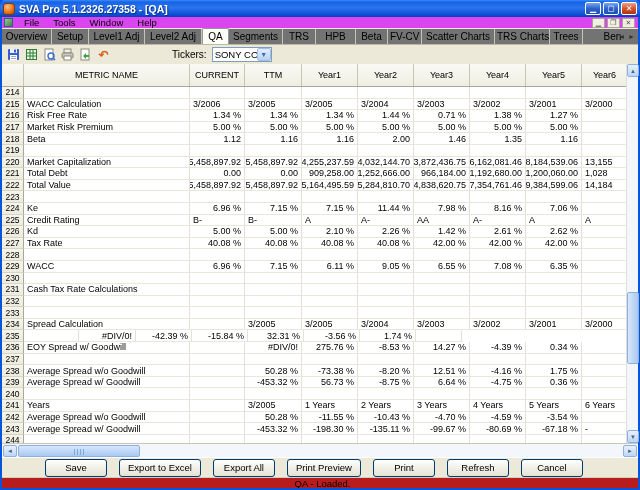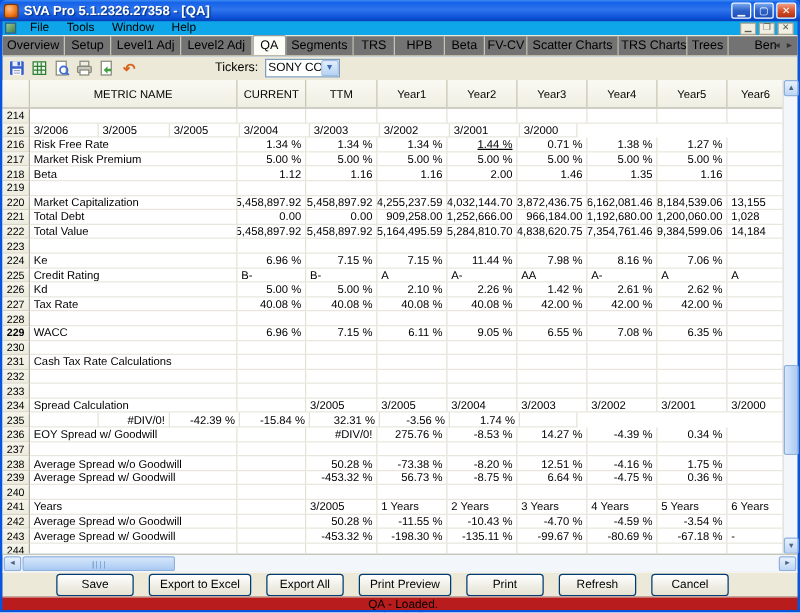--- a/index.html
+++ b/index.html
@@ -22,21 +22,21 @@
   .title-text { font-size:10.5px; font-weight:bold; text-shadow:1px 1px 1px #05307F;
     white-space:nowrap; flex:1 1 auto; }
   .tb-btns { display:flex; gap:2px; }
   .tb-btn { width:16px; height:13px; border-radius:2px; border:1px solid #fff;
     font-size:8px; line-height:11px; text-align:center; color:#fff;
     background:linear-gradient(180deg,#76A7F2,#2E62C8 50%,#1F4FB4); }
   .tb-btn.close { background:linear-gradient(180deg,#F0A088,#D9542C 50%,#B03010); }
   
   .menubar {
     position:absolute; left:2px; top:17px; width:636px; height:11px;
-    background:#0ea5e9; display:flex; align-items:center; font-size:9.5px; color:#000;
+    background:#d946ef; display:flex; align-items:center; font-size:9.5px; color:#000;
   }
   .mdi-icon { width:9px; height:9px; margin:0 4px 0 2px;
     background:linear-gradient(135deg,#9CC99C,#3E7F42); border:1px solid #2F5F86; }
   .menu-item { padding:0 7px; height:11px; line-height:11px; }
   .mdi-btns { margin-left:auto; display:flex; gap:2px; padding-right:3px; }
   .mdi-btn { width:13px; height:10px; border:1px solid #A8A494; background:#F1EFE2;
     color:#5A5A50; font-size:7px; line-height:8px; text-align:center; border-radius:1px; }
   
   .tabstrip {
     position:absolute; left:2px; top:28px; width:636px; height:17px;
@@ -255,36 +255,37 @@
           <div class="g-cell l" style="width: 57px;"></div>
           <div class="g-cell l" style="width: 56px;"></div>
           <div class="g-cell l" style="width: 56px;"></div>
           <div class="g-cell l" style="width: 56px;"></div>
           <div class="g-cell l" style="width: 56px;"></div>
           <div class="g-cell l" style="width: 56px;"></div>
           <div class="g-cell l" style="width: 46px;"></div>
         </div>
         <div class="g-row">
           <div class="g-num" style="width: 22px;">215</div>
+          <div class="g-cell l" style="width: 166px;">WACC Calculation</div>
           <div class="g-cell l" style="width: 55px;">3/2006</div>
           <div class="g-cell l" style="width: 57px;">3/2005</div>
           <div class="g-cell l" style="width: 56px;">3/2005</div>
           <div class="g-cell l" style="width: 56px;">3/2004</div>
           <div class="g-cell l" style="width: 56px;">3/2003</div>
           <div class="g-cell l" style="width: 56px;">3/2002</div>
           <div class="g-cell l" style="width: 56px;">3/2001</div>
           <div class="g-cell l" style="width: 46px;">3/2000</div>
         </div>
         <div class="g-row">
           <div class="g-num" style="width: 22px;">216</div>
           <div class="g-cell l" style="width: 166px;">Risk Free Rate</div>
           <div class="g-cell r" style="width: 55px;">1.34 %</div>
           <div class="g-cell r" style="width: 57px;">1.34 %</div>
           <div class="g-cell r" style="width: 56px;">1.34 %</div>
-          <div class="g-cell r" style="width: 56px; text-decoration: underline;">1.44 %</div>
+          <div class="g-cell r" style="width: 56px;">1.44 %</div>
           <div class="g-cell r" style="width: 56px;">0.71 %</div>
           <div class="g-cell r" style="width: 56px;">1.38 %</div>
           <div class="g-cell r" style="width: 56px;">1.27 %</div>
           <div class="g-cell l" style="width: 46px;"></div>
         </div>
         <div class="g-row">
           <div class="g-num" style="width: 22px;">217</div>
           <div class="g-cell l" style="width: 166px;">Market Risk Premium</div>
           <div class="g-cell r" style="width: 55px;">5.00 %</div>
           <div class="g-cell r" style="width: 57px;">5.00 %</div>
@@ -421,21 +422,21 @@
           <div class="g-cell l" style="width: 55px;"></div>
           <div class="g-cell l" style="width: 57px;"></div>
           <div class="g-cell l" style="width: 56px;"></div>
           <div class="g-cell l" style="width: 56px;"></div>
           <div class="g-cell l" style="width: 56px;"></div>
           <div class="g-cell l" style="width: 56px;"></div>
           <div class="g-cell l" style="width: 56px;"></div>
           <div class="g-cell l" style="width: 46px;"></div>
         </div>
         <div class="g-row">
-          <div class="g-num" style="width: 22px; font-weight: bold;">229</div>
+          <div class="g-num" style="width: 22px;">229</div>
           <div class="g-cell l" style="width: 166px;">WACC</div>
           <div class="g-cell r" style="width: 55px;">6.96 %</div>
           <div class="g-cell r" style="width: 57px;">7.15 %</div>
           <div class="g-cell r" style="width: 56px;">6.11 %</div>
           <div class="g-cell r" style="width: 56px;">9.05 %</div>
           <div class="g-cell r" style="width: 56px;">6.55 %</div>
           <div class="g-cell r" style="width: 56px;">7.08 %</div>
           <div class="g-cell r" style="width: 56px;">6.35 %</div>
           <div class="g-cell l" style="width: 46px;"></div>
         </div>

